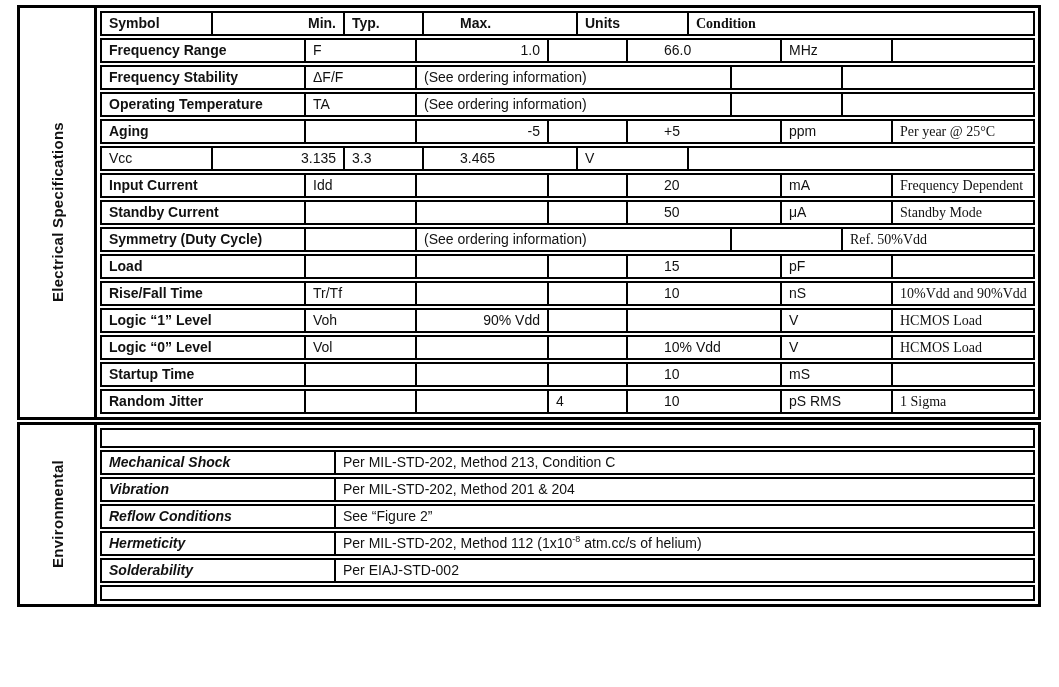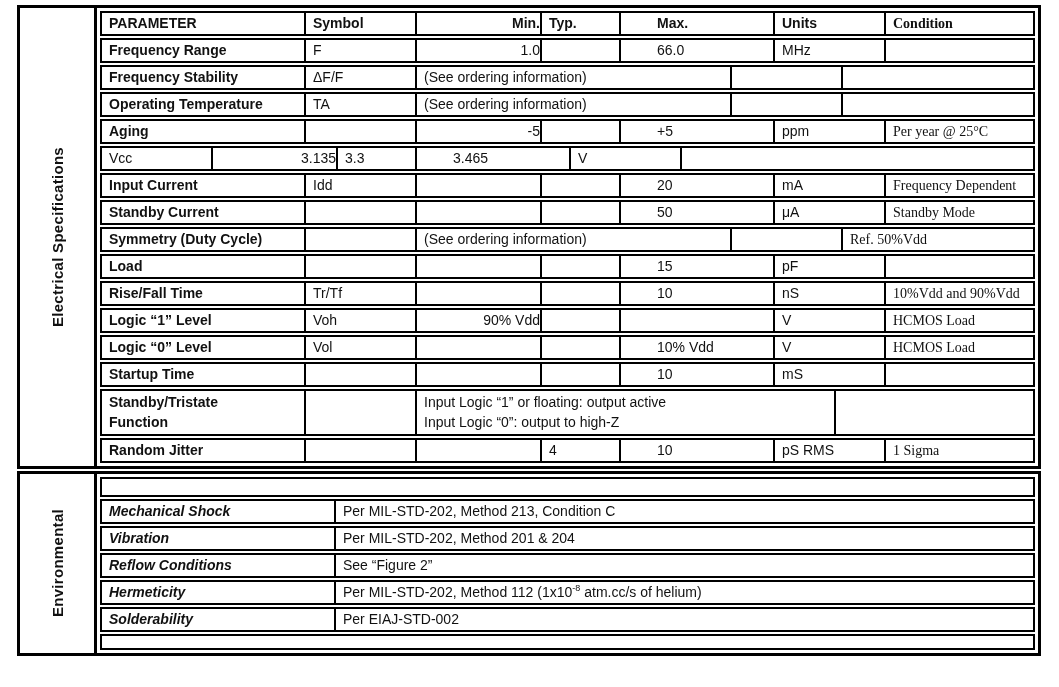--- a/index.html
+++ b/index.html
@@ -15,21 +15,21 @@
   .rows { flex:1; padding:3px; min-width:0; }
   .row { display:flex; align-items:stretch; border:2px solid #000; margin-bottom:2px; background:#fff; }
   .row:last-child { margin-bottom:0; }
   .cell { height:21px; line-height:21px; padding-left:7px; font-size:14px;
           white-space:nowrap; overflow:hidden; }
   .cell:not(:first-child) { border-left:2px solid #000; }
   .bold { font-weight:bold; }
   .c-param   { width:195px; }
   .c-symbol  { width:102px; }
   .c-min     { width:116px;text-align:right; }
-  .c-typ     { width:70px;  }
+  .c-typ     { width:70px;margin-left:7px;  }
   .c-max     { width:116px;padding-left:36px; }
   .c-units   { width:102px; }
   .c-cond    { flex:1;font-family:Liberation Serif, serif; }
   .c-span3   { width:306px; }
   .c-span4   { width:410px; }
   .c-envparam{ width:195px;font-style:italic; }
   .c-envvalue{ flex:1;margin-left:30px; }
   .c-full    { flex:1; }
   .tall .cell { height:42px; line-height:20px; padding-top:1px; }
   .tall .line { height:20px; line-height:20px; }
@@ -41,21 +41,20 @@
 <body>
 
 <div class="page">
 
   <div class="section">
     <div class="vcell">
       <div class="vlabel">Electrical Specifications</div>
     </div>
     <div class="rows">
         <div class="row">
-          <div class="cell c-param bold">PARAMETER</div>
           <div class="cell c-symbol bold">Symbol</div>
           <div class="cell c-min bold">Min.</div>
           <div class="cell c-typ bold">Typ.</div>
           <div class="cell c-max bold">Max.</div>
           <div class="cell c-units bold">Units</div>
           <div class="cell c-cond bold">Condition</div>
         </div>
         <div class="row">
           <div class="cell c-param bold">Frequency Range</div>
           <div class="cell c-symbol">F</div>
@@ -157,32 +156,20 @@
           <div class="cell c-units">V</div>
           <div class="cell c-cond">HCMOS Load</div>
         </div>
         <div class="row">
           <div class="cell c-param bold">Startup Time</div>
           <div class="cell c-symbol"></div>
           <div class="cell c-min"></div>
           <div class="cell c-typ"></div>
           <div class="cell c-max">10</div>
           <div class="cell c-units">mS</div>
-          <div class="cell c-cond"></div>
-        </div>
-        <div class="row tall">
-          <div class="cell c-param bold">
-            <div class="line">Standby/Tristate</div>
-            <div class="line">Function</div>
-          </div>
-          <div class="cell c-symbol"></div>
-          <div class="cell c-span4">
-            <div class="line">Input Logic “1” or floating: output active</div>
-            <div class="line">Input Logic “0”: output to high-Z</div>
-          </div>
           <div class="cell c-cond"></div>
         </div>
         <div class="row">
           <div class="cell c-param bold">Random Jitter</div>
           <div class="cell c-symbol"></div>
           <div class="cell c-min"></div>
           <div class="cell c-typ">4</div>
           <div class="cell c-max">10</div>
           <div class="cell c-units">pS RMS</div>
           <div class="cell c-cond">1 Sigma</div>

